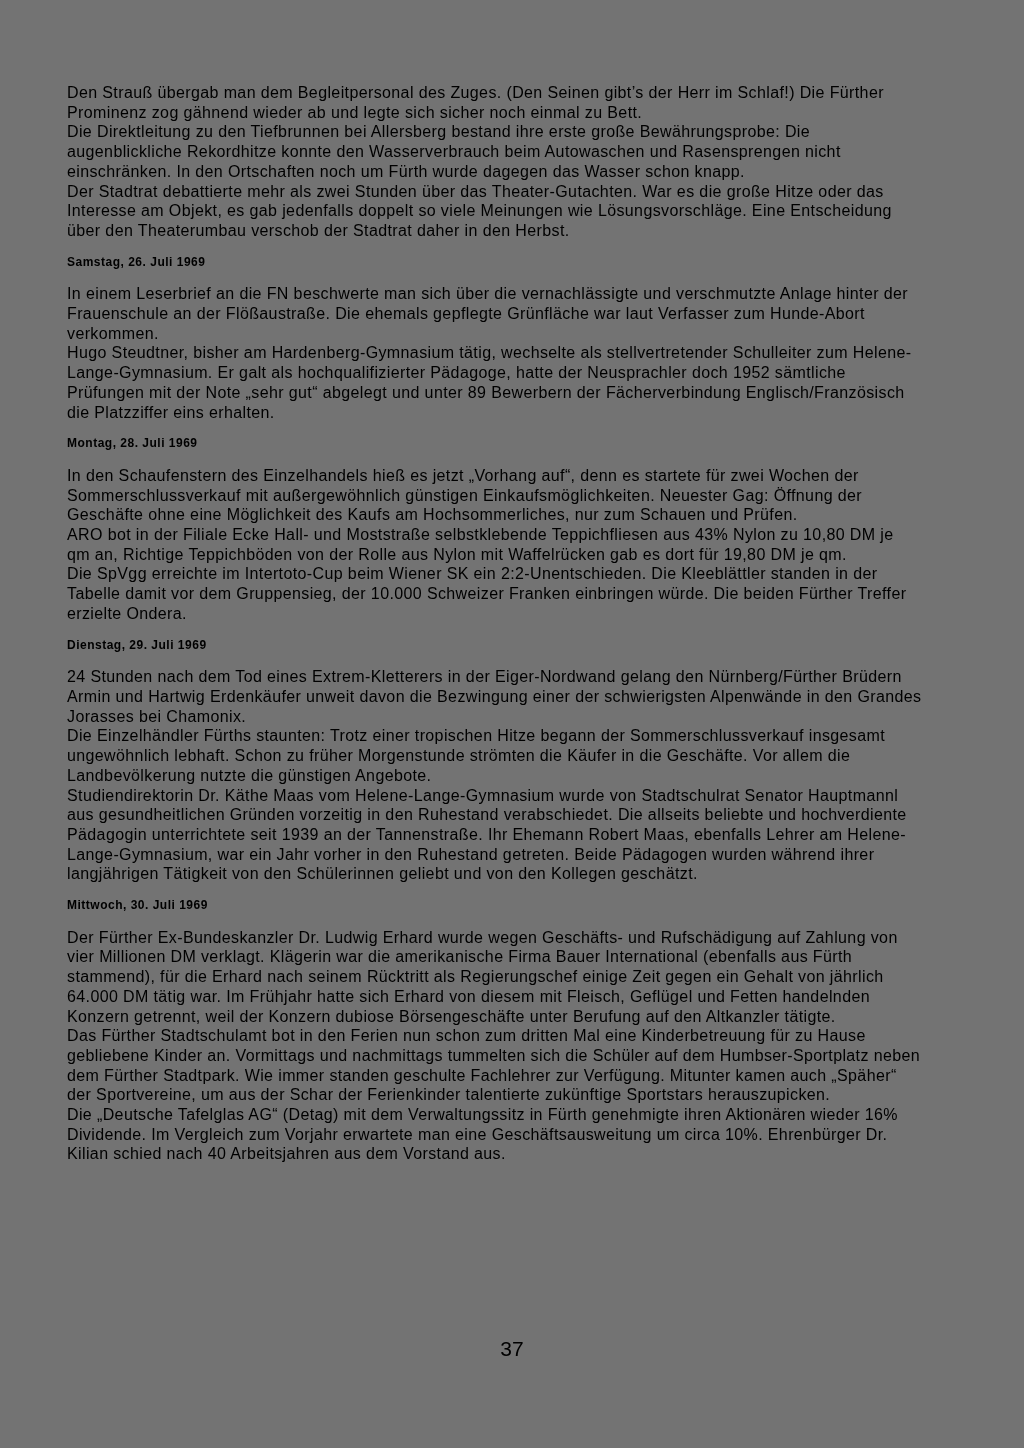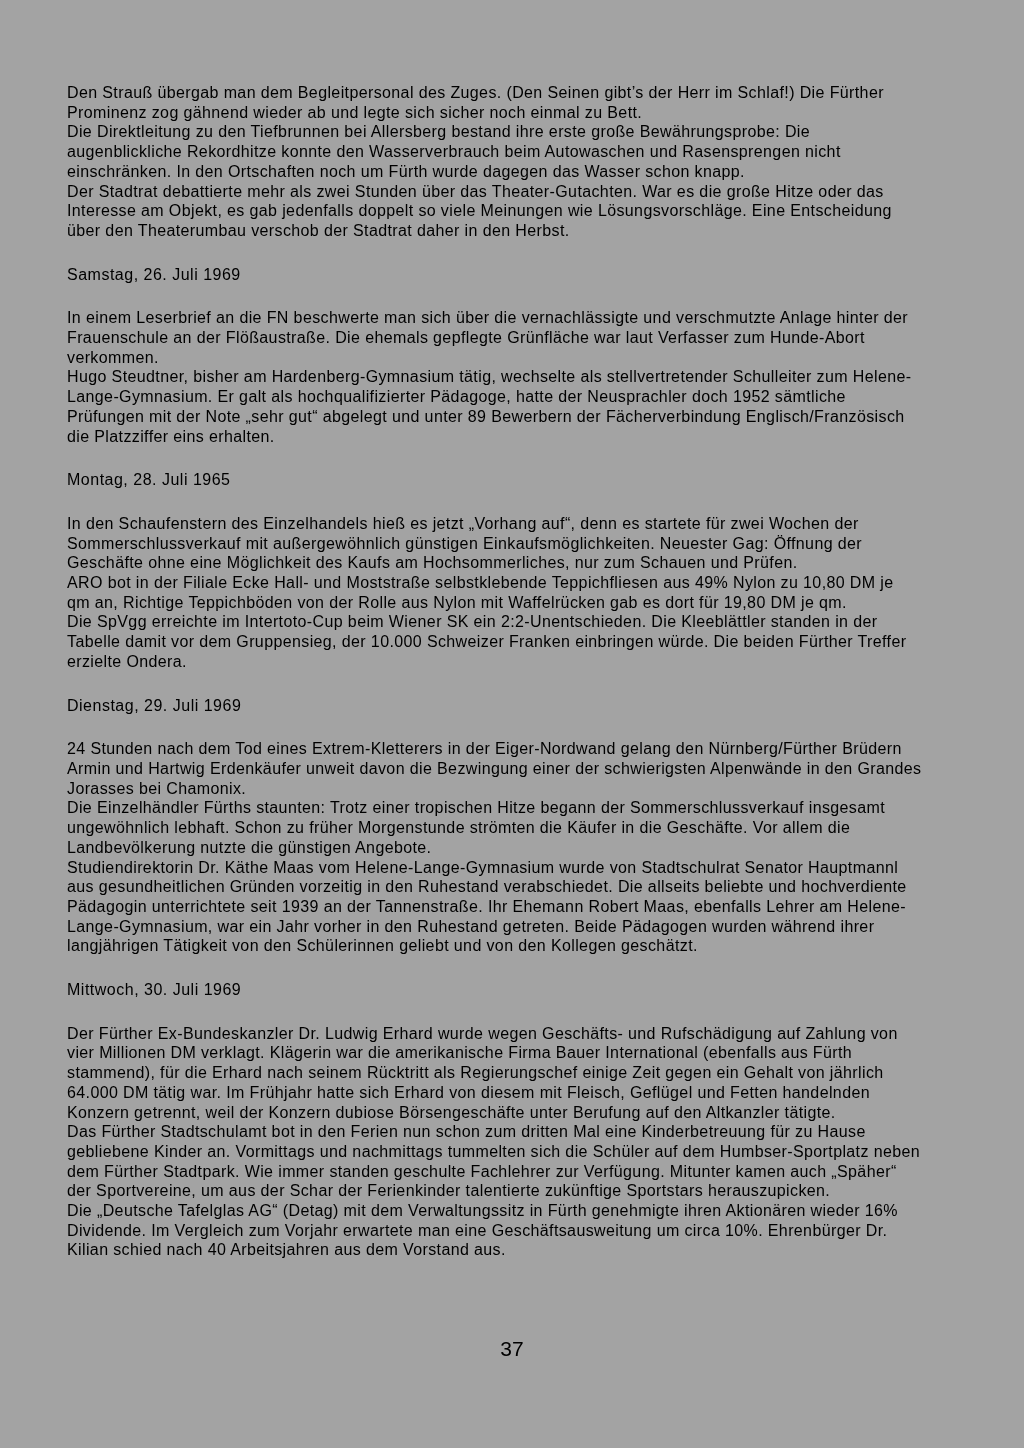--- a/index.html
+++ b/index.html
@@ -4,42 +4,42 @@
 <style>
   html, body {
     margin: 0;
     padding: 0;
     background: #ffffff;
   }
   .page {
     position: relative;
     width: 1024px;
     height: 1448px;
-    background: #a3a3a3;
+    background: #737373;
     color: #000000;
     box-sizing: border-box;
     padding: 83px 60px 0 67px;
     font-family: "Liberation Sans", sans-serif;
     overflow: hidden;
   }
   .content {
     width: 895px;
   }
   p.body-par {
     margin: 0;
     font-size: 16px;
     line-height: 19.7px;
     letter-spacing: 0.38px;
     white-space: pre-line;
   }
   h2.day-heading {
-    margin: 24px 0;
-    font-size: 16px;
+    margin: 12px 0;
+    font-size: 12px;
     line-height: 19.7px;
-    font-weight: normal;
+    font-weight: bold;
     letter-spacing: 0.5px;
   }
   .page-number {
     position: absolute;
     top: 1337px;
     left: 0;
     width: 1024px;
     text-align: center;
     font-family: Liberation Sans, sans-serif;
     font-size: 21px;
@@ -69,25 +69,25 @@
       <p class="body-par">In einem Leserbrief an die FN beschwerte man sich über die vernachlässigte und verschmutzte Anlage hinter der
 Frauenschule an der Flößaustraße. Die ehemals gepflegte Grünfläche war laut Verfasser zum Hunde-Abort
 verkommen.</p>
       <p class="body-par">Hugo Steudtner, bisher am Hardenberg-Gymnasium tätig, wechselte als stellvertretender Schulleiter zum Helene-
 Lange-Gymnasium. Er galt als hochqualifizierter Pädagoge, hatte der Neusprachler doch 1952 sämtliche
 Prüfungen mit der Note „sehr gut“ abgelegt und unter 89 Bewerbern der Fächerverbindung Englisch/Französisch
 die Platzziffer eins erhalten.</p>
     </section>
 
     <section>
-      <h2 class="day-heading">Montag, 28. Juli 1965</h2>
+      <h2 class="day-heading">Montag, 28. Juli 1969</h2>
       <p class="body-par">In den Schaufenstern des Einzelhandels hieß es jetzt „Vorhang auf“, denn es startete für zwei Wochen der
 Sommerschlussverkauf mit außergewöhnlich günstigen Einkaufsmöglichkeiten. Neuester Gag: Öffnung der
 Geschäfte ohne eine Möglichkeit des Kaufs am Hochsommerliches, nur zum Schauen und Prüfen.</p>
-      <p class="body-par">ARO bot in der Filiale Ecke Hall- und Moststraße selbstklebende Teppichfliesen aus 49% Nylon zu 10,80 DM je
+      <p class="body-par">ARO bot in der Filiale Ecke Hall- und Moststraße selbstklebende Teppichfliesen aus 43% Nylon zu 10,80 DM je
 qm an, Richtige Teppichböden von der Rolle aus Nylon mit Waffelrücken gab es dort für 19,80 DM je qm.</p>
       <p class="body-par">Die SpVgg erreichte im Intertoto-Cup beim Wiener SK ein 2:2-Unentschieden. Die Kleeblättler standen in der
 Tabelle damit vor dem Gruppensieg, der 10.000 Schweizer Franken einbringen würde. Die beiden Fürther Treffer
 erzielte Ondera.</p>
     </section>
 
     <section>
       <h2 class="day-heading">Dienstag, 29. Juli 1969</h2>
       <p class="body-par">24 Stunden nach dem Tod eines Extrem-Kletterers in der Eiger-Nordwand gelang den Nürnberg/Fürther Brüdern
 Armin und Hartwig Erdenkäufer unweit davon die Bezwingung einer der schwierigsten Alpenwände in den Grandes

